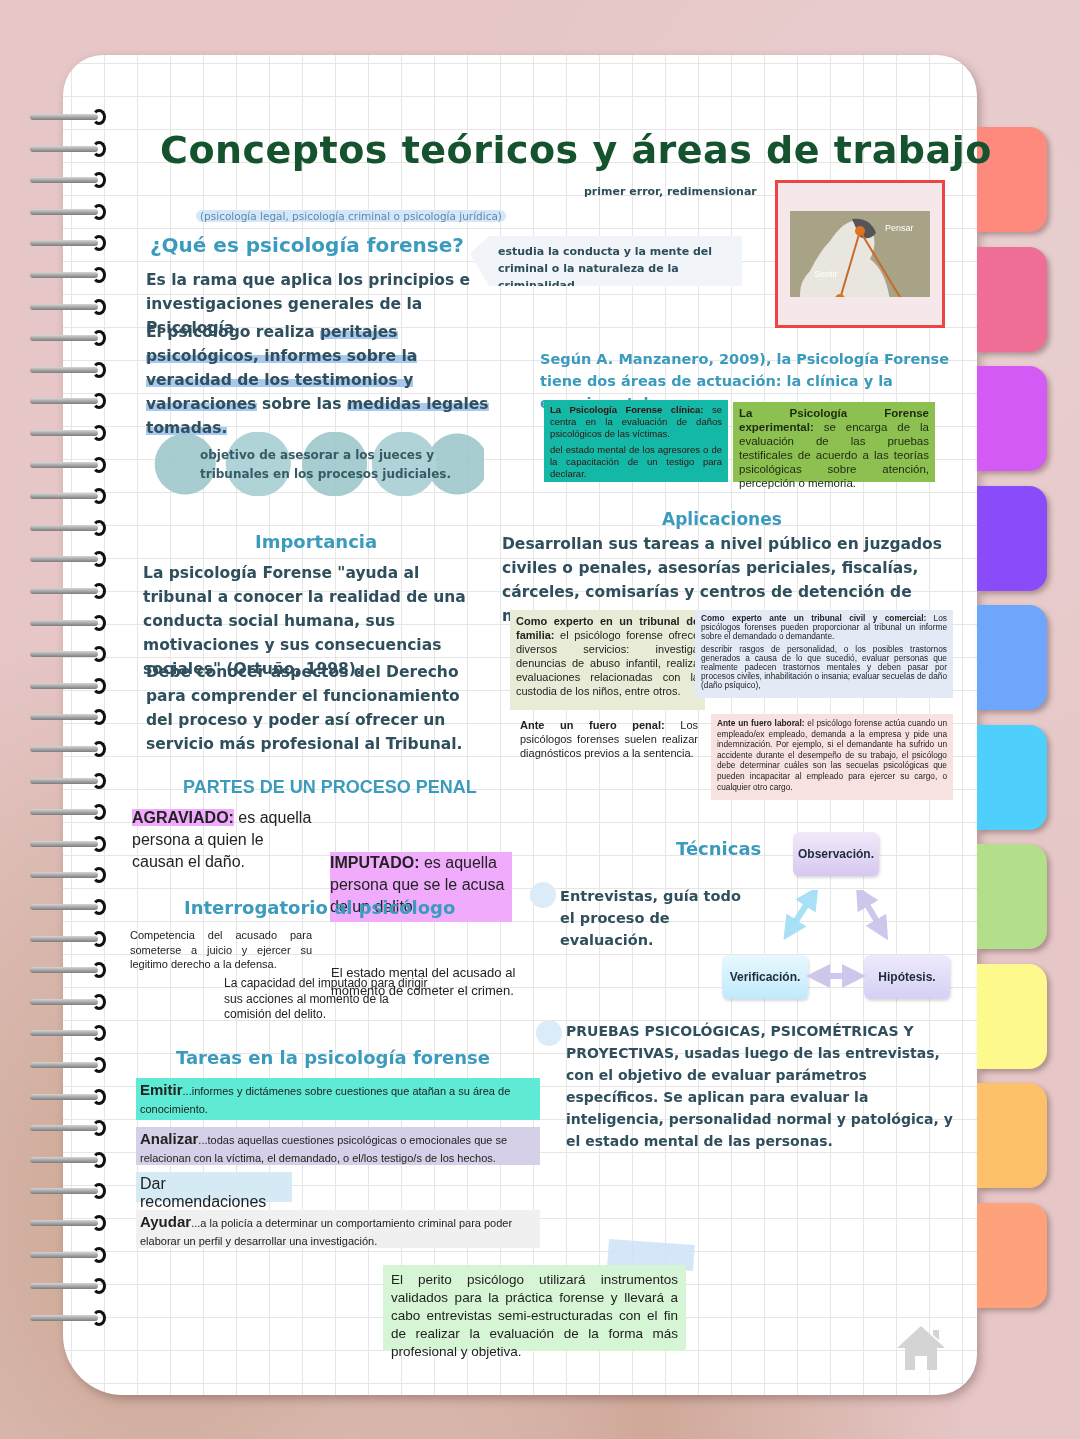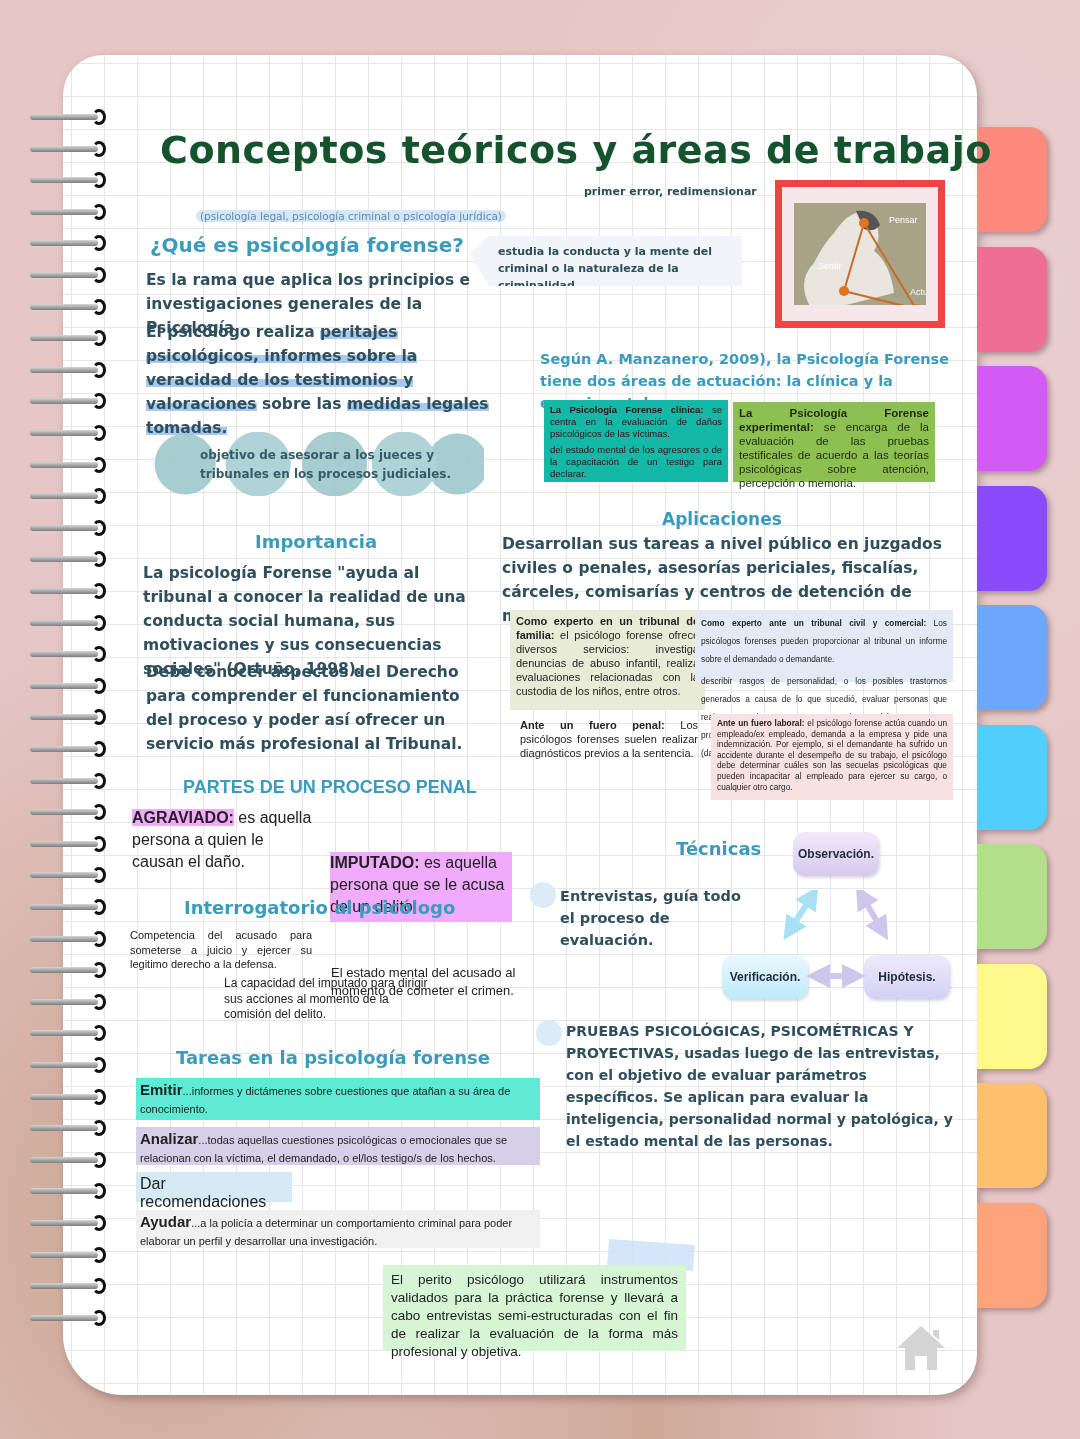--- a/index.html
+++ b/index.html
@@ -51,52 +51,52 @@
   .dark { color: #2f4f5c; font-weight: bold; }
   .hl { background: linear-gradient(transparent 45%, #a9c8f0 45%, #a9c8f0 88%, transparent 88%); }
   .callout {
     left: 470px; top: 236px; width: 272px; height: 50px;
     background: #f1f4f8; box-shadow: 1px 2px 3px rgba(0,0,0,0.12);
     clip-path: polygon(7% 0, 100% 0, 100% 100%, 7% 100%, 0 35%);
     padding: 7px 8px 0 28px; font-size: 11px; line-height: 17px;
   }
   .photo {
     left: 775px; top: 180px; width: 170px; height: 148px;
-    background: #f6e7ea; border: 7px solid #ef4444; padding: 16px 12px;
+    background: #f6e7ea; border: 3px solid #ef4444; padding: 28px 12px;
   }
   .photo-inner { position: relative; width: 100%; height: 100%; background: #a8a287; overflow: hidden; }
   .blob {
     left: 152px; top: 432px; width: 332px; height: 64px;
     background:
       radial-gradient(circle at 10% 50%, #9fc8cc 0 30px, transparent 31px),
       radial-gradient(circle at 32% 50%, #a8cfd3 0 32px, transparent 33px),
       radial-gradient(circle at 55% 50%, #9fc8cc 0 32px, transparent 33px),
       radial-gradient(circle at 76% 50%, #a8cfd3 0 32px, transparent 33px),
       radial-gradient(circle at 92% 50%, #9fc8cc 0 30px, transparent 31px);
     opacity: 0.9;
   }
   .blob-text {
     left: 200px; top: 446px; width: 260px; font-size: 12px; font-weight: bold;
     color: #355b66; line-height: 19px;
   }
   .box { padding: 4px 6px; font-family: "Liberation Sans", sans-serif; color: #222; text-align: justify; }
   .red-box { left: 544px; top: 400px; width: 184px; height: 82px; background: #14b8a6; font-size: 9.5px; line-height: 12px; color: #3a1010; }
   .green-box { left: 733px; top: 402px; width: 202px; height: 80px; background: #8cc152; font-size: 11.5px; line-height: 14px; color: #1e2a10; }
   .app-box1 { left: 510px; top: 610px; width: 195px; height: 100px; background: #e8ecd6; font-size: 11px; line-height: 14px; }
-  .app-box2 { left: 695px; top: 610px; width: 258px; height: 72px; background: #e3eaf6; font-size: 8.3px; line-height: 18px; }
+  .app-box2 { left: 695px; top: 610px; width: 258px; height: 88px; background: #e3eaf6; font-size: 8.3px; line-height: 9px; }
   .app-box3 { left: 514px; top: 714px; width: 190px; height: 50px; font-size: 11px; line-height: 14px; }
   .app-box4 { left: 711px; top: 714px; width: 242px; height: 86px; background: #f7e1e1; font-size: 8.3px; line-height: 10.6px; }
   .partes { font-family: "Liberation Sans", sans-serif; font-size: 16px; line-height: 22px; color: #222; }
   .green-hl { background: #f0abfc; margin-top: 45px; }
   .tarea { left: 136px; width: 404px; font-family: "Liberation Sans", sans-serif; color: #222; padding: 3px 4px; }
   .tarea .k { font-weight: bold; font-size: 15px; }
   .tarea .t { font-size: 11px; line-height: 15px; }
   .tech-box {
     font-family: "Liberation Sans", sans-serif; font-weight: bold; font-size: 12px; color: #1e2a3a;
-    display: flex; align-items: center; justify-content: center; border-radius: 12px;
+    display: flex; align-items: center; justify-content: center; border-radius: 6px;
     box-shadow: 1px 2px 3px rgba(0,0,0,0.15);
   }
   .dot { width: 26px; height: 26px; border-radius: 50%; background: #dcebf8; }
   .final-box {
     left: 383px; top: 1265px; width: 303px; height: 86px; background: #d5f5d4;
     padding: 6px 8px; font-family: "Liberation Sans", sans-serif; font-size: 13.5px; line-height: 18px; color: #222; text-align: justify;
   }
   .tape { left: 608px; top: 1242px; width: 86px; height: 26px; background: #cfe2f8; opacity: 0.85; transform: rotate(4deg); }
   .home { left: 893px; top: 1322px; width: 56px; height: 52px; }
 </style>

